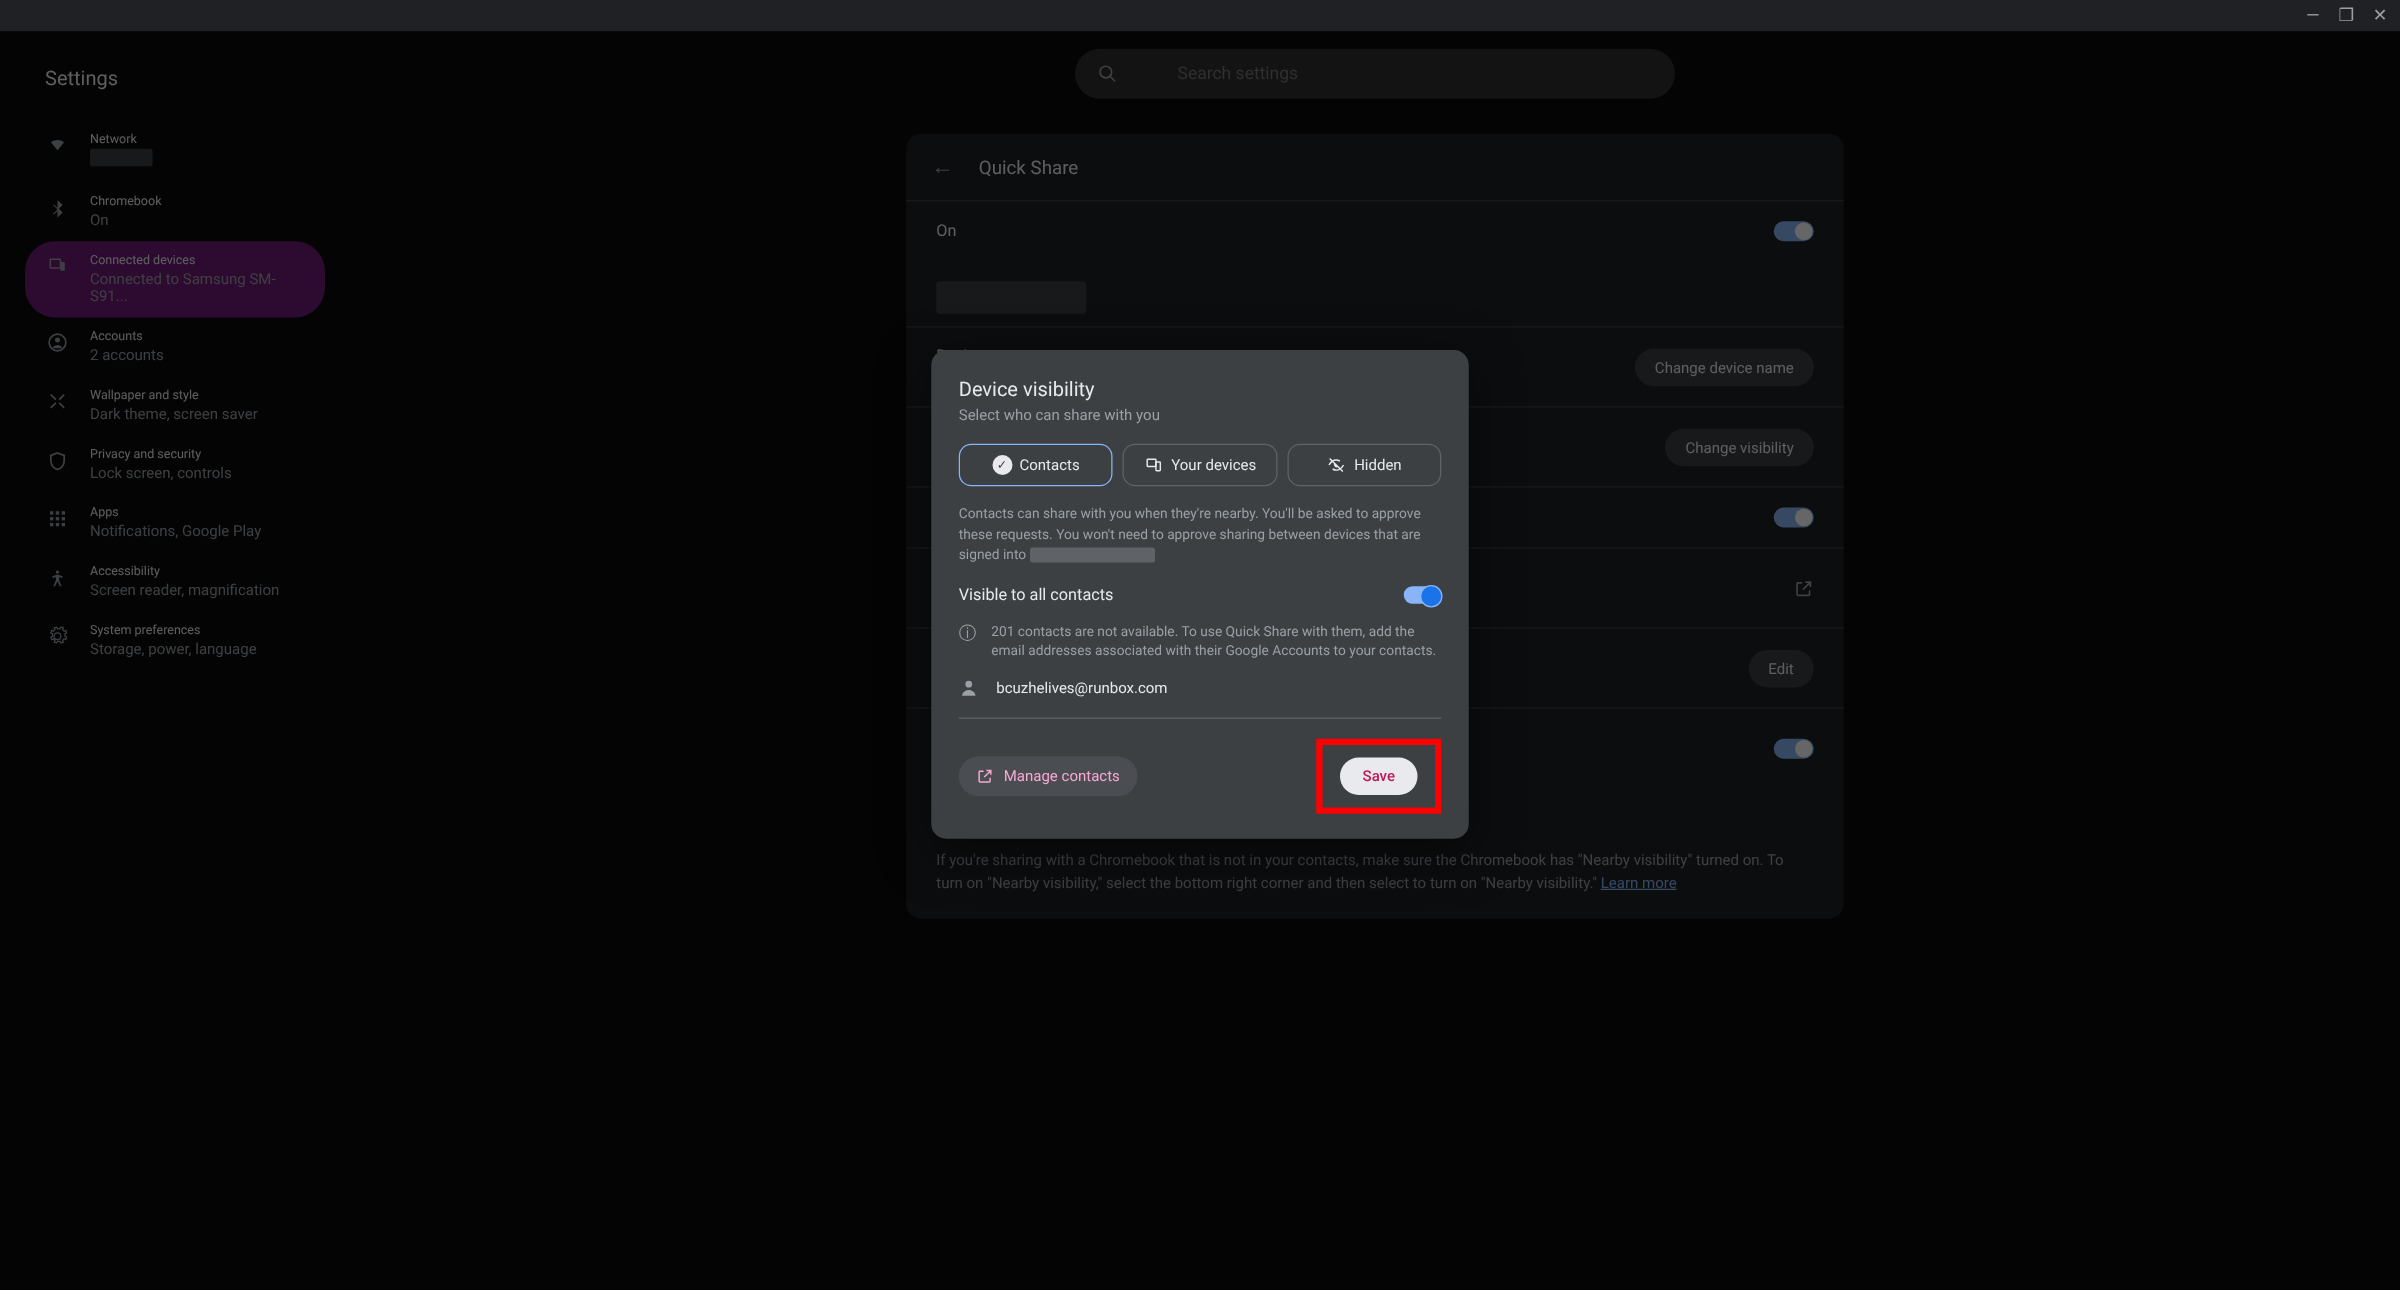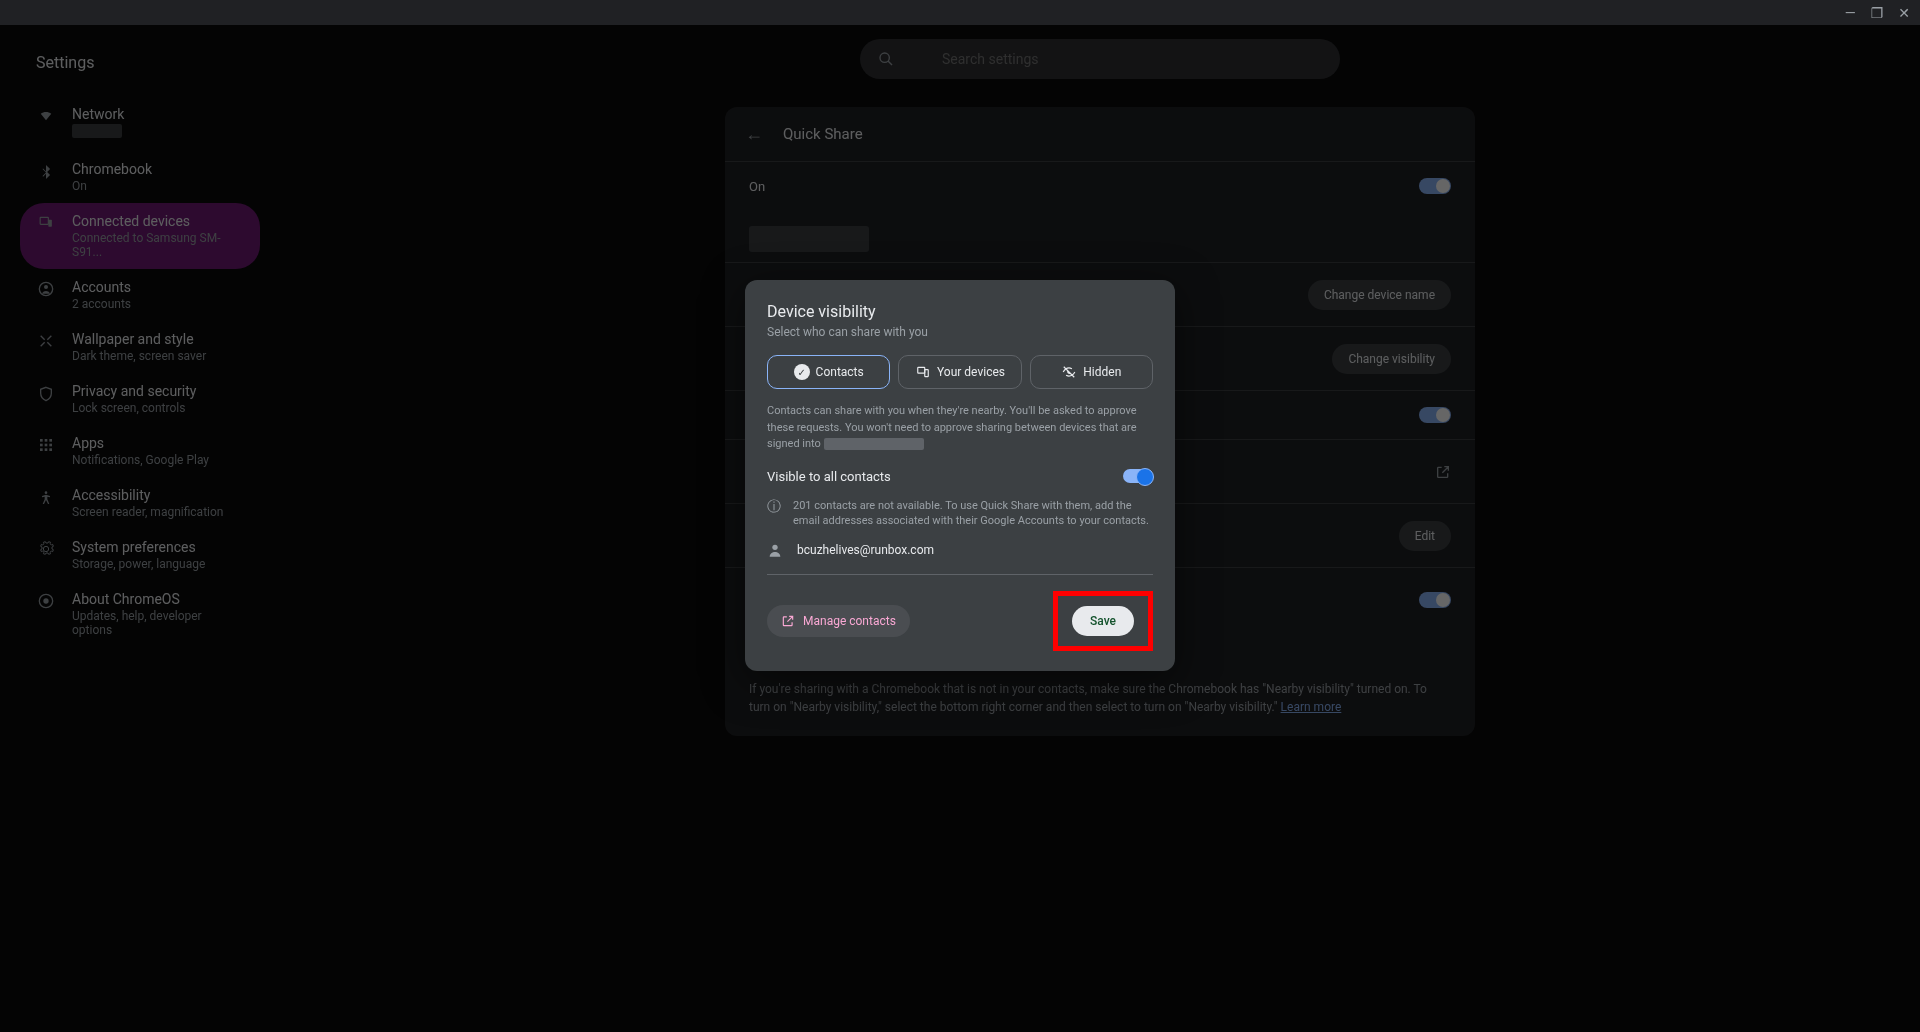--- a/index.html
+++ b/index.html
@@ -7,21 +7,21 @@
 .titlebar { height: 25px; background: #202124; display: flex; justify-content: flex-end; align-items: center; padding-right: 10px; gap: 15px; }
 .titlebar span { color: #9aa0a6; font-size: 14px; cursor: pointer; }
 .backdrop { position: absolute; inset: 25px 0 0 0; background: rgba(0,0,0,0.6); z-index: 5; }
 .app { display: flex; height: calc(100% - 25px); position: relative; }
 .sidebar { width: 280px; padding: 20px 0 0 20px; }
 .app-title { font-size: 16px; color: #e8eaed; margin: 8px 0 24px 16px; }
 .nav-item { display: flex; align-items: flex-start; padding: 10px 16px; border-radius: 24px; cursor: pointer; margin-right: 20px; }
 .nav-item.active { background: #701a75; }
 .nav-icon { width: 20px; margin-right: 16px; color: #9aa0a6; font-size: 16px; margin-top: 2px; display: flex; align-items: center; justify-content: center; }
 .nav-text { flex: 1; }
-.nav-label { font-size: 14px; color: #e8eaed; }
+.nav-label { font-size: 10px; color: #e8eaed; }
 .nav-sub { font-size: 12px; color: #9aa0a6; margin-top: 2px; }
 .redact { background: #3c4043; color: transparent; border-radius: 2px; display: inline-block; min-width: 50px; height: 14px; }
 .main { flex: 1; display: flex; flex-direction: column; }
 .search-wrap { display: flex; justify-content: center; padding: 14px 0; }
 .search { width: 480px; height: 40px; background: #303134; border-radius: 20px; display: flex; align-items: center; padding: 0 18px; color: #9aa0a6; gap: 36px; }
 .search input { background: transparent; border: none; outline: none; color: #9aa0a6; font-size: 14px; margin-left: 12px; flex: 1; }
 .content { width: 750px; margin: 14px auto 0; background: #202124; border-radius: 12px; padding: 0 0 20px 0; }
 .content-header { display: flex; align-items: center; padding: 16px 20px; }
 .back-arrow { color: #9aa0a6; font-size: 18px; margin-right: 20px; cursor: pointer; }
 .content-title { font-size: 15px; color: #e8eaed; }
@@ -57,21 +57,21 @@
 .toggle2::after { content:""; position:absolute; width:16px; height:16px; background:#1a73e8; border-radius:50%; top:-1px; right:-1px; border:1px solid #8ab4f8;}
 .info-block { display: flex; gap: 12px; margin-top: 10px; align-items: flex-start; }
 .info-ic { color: #9aa0a6; font-size: 14px; width:18px; text-align:center;}
 .info-txt { font-size: 11px; color: #9aa0a6; line-height: 1.4; }
 .email-row { display: flex; gap: 12px; margin-top: 14px; align-items: center; padding-bottom: 16px; border-bottom: 1px solid #5f6368; }
 .email-row .p-ic { color: #9aa0a6; font-size: 16px; width:18px; text-align:center;}
 .email-row .em { font-size: 12px; color: #e8eaed; }
 .dialog-footer { display: flex; justify-content: space-between; align-items: center; margin-top: 16px; }
 .manage-btn { background: #4a4d51; border: none; border-radius: 18px; padding: 9px 14px; color: #f9a8d4; font-size: 12px; display: flex; align-items: center; gap: 8px; cursor: pointer; }
 .save-wrap { border: 5px solid #ff0000; padding: 10px 14px; }
-.save-btn { background: #e8eaed; color: #14532d; border: none; border-radius: 18px; padding: 8px 18px; font-size: 12px; cursor: pointer; font-weight: 500; }
+.save-btn { background: #e8eaed; color: #be185d; border: none; border-radius: 18px; padding: 8px 18px; font-size: 12px; cursor: pointer; font-weight: 500; }
 svg { display: block; }
 </style>
 </head>
 <body>
 
 <div class="titlebar">
   <span>—</span>
   <span>❐</span>
   <span>✕</span>
 </div>
@@ -194,32 +194,20 @@
         <svg width="16" height="16" viewBox="0 0 24 24" fill="currentColor">
             <path d="M12 8a4 4 0 100 8 4 4 0 000-8zm9 4l2 1-1 3-2-1a8 8 0 01-2 2l1 2-3 1-1-2h-3l-1 2-3-1 1-2a8 8 0 01-2-2l-2 1-1-3 2-1v-3l-2-1 1-3 2 1a8 8 0 012-2l-1-2 3-1 1 2h3l1-2 3 1-1 2a8 8 0 012 2l2-1 1 3-2 1v3z" fill="none" stroke="currentColor" stroke-width="1.5"></path>
           </svg>
       </div>
       <div class="nav-text">
         <div class="nav-label">System preferences</div>
         <div class="nav-sub">Storage, power, language</div>
       </div>
     </div>
 
-    <div class="nav-item">
-      <div class="nav-icon">
-        <svg width="16" height="16" viewBox="0 0 24 24" fill="currentColor">
-            <circle cx="12" cy="12" r="10" fill="none" stroke="currentColor" stroke-width="2"></circle>
-            <circle cx="12" cy="12" r="4"></circle>
-          </svg>
-      </div>
-      <div class="nav-text">
-        <div class="nav-label">About ChromeOS</div>
-        <div class="nav-sub">Updates, help, developer options</div>
-      </div>
-    </div>
   </div>
 
   <div class="main">
     <div class="search-wrap">
       <div class="search">
         <svg width="16" height="16" viewBox="0 0 24 24" fill="none" stroke="currentColor" stroke-width="2">
             <circle cx="10" cy="10" r="7"></circle>
             <path d="M21 21l-6-6"></path>
           </svg>
         <input placeholder="Search settings" style="">

